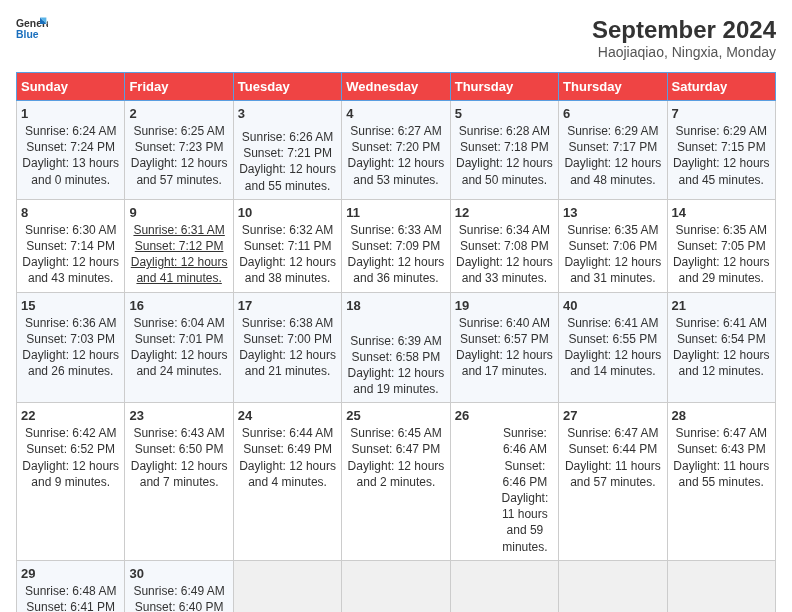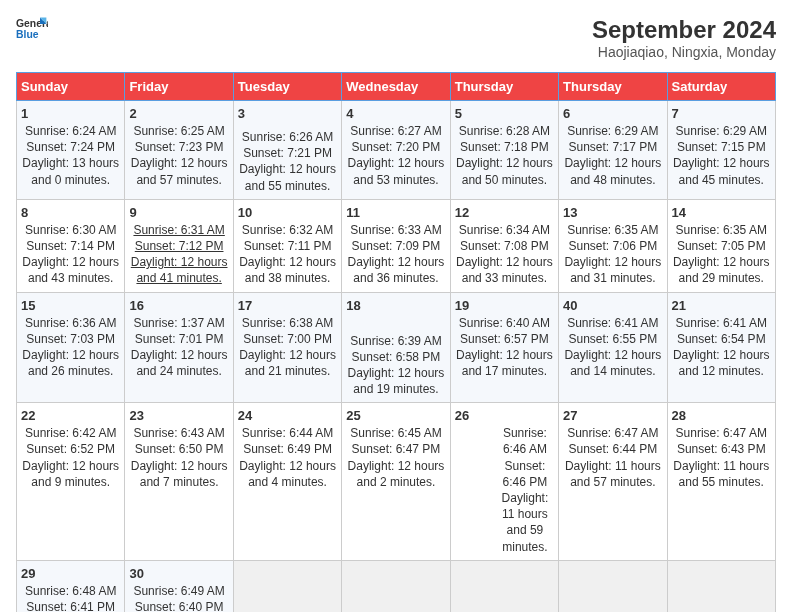--- a/index.html
+++ b/index.html
@@ -210,21 +210,21 @@
       <tr>
         <td>
           <span class="day-num">15</span>
           <div class="cell-text" style="white-space: pre-line;">Sunrise: 6:36 AM
 Sunset: 7:03 PM
 Daylight: 12 hours
 and 26 minutes.</div>
         </td>
         <td>
           <span class="day-num">16</span>
-          <div class="cell-text" style="white-space: pre-line;">Sunrise: 1:37 AM
+          <div class="cell-text" style="white-space: pre-line;">Sunrise: 6:04 AM
 Sunset: 7:01 PM
 Daylight: 12 hours
 and 24 minutes.</div>
         </td>
         <td>
           <span class="day-num">17</span>
           <div class="cell-text" style="white-space: pre-line;">Sunrise: 6:38 AM
 Sunset: 7:00 PM
 Daylight: 12 hours
 and 21 minutes.</div>

